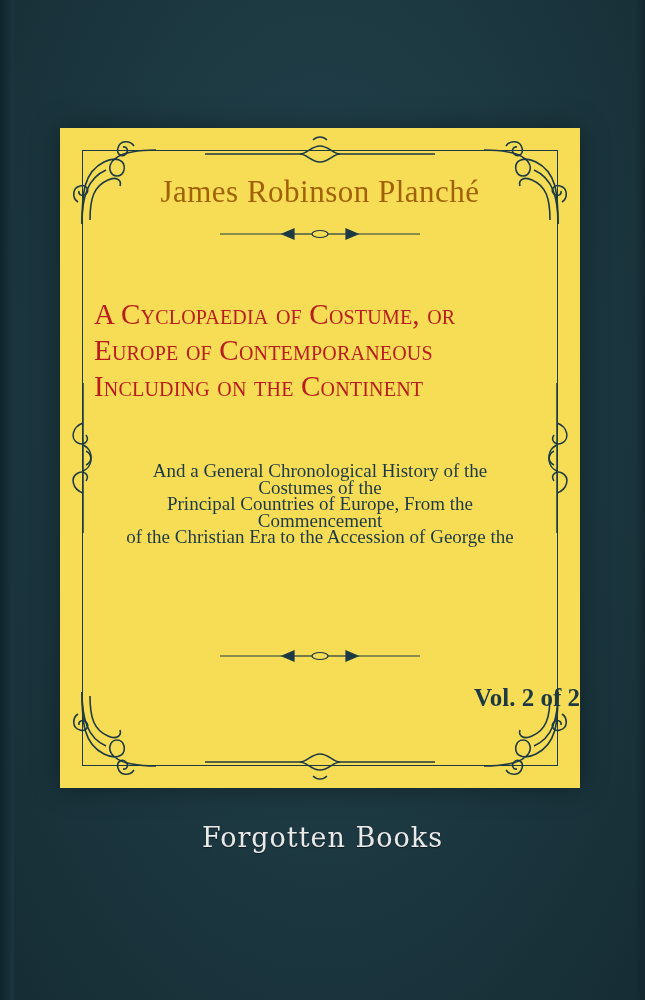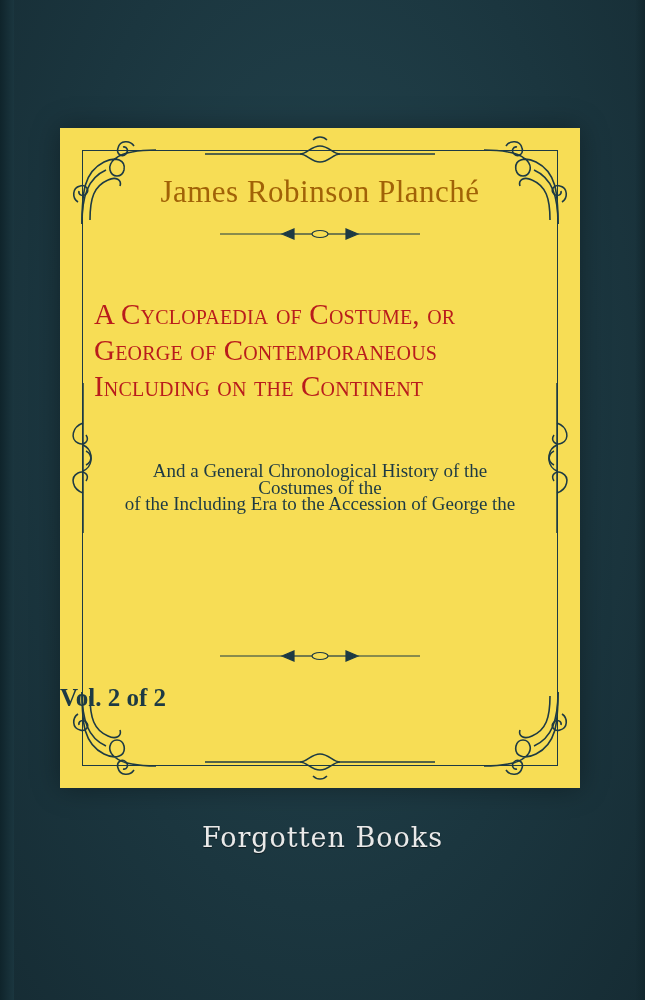--- a/index.html
+++ b/index.html
@@ -132,21 +132,21 @@
     right: 62px;
     text-align: center;
     color: #1d3a44;
     font-size: 19px;
     line-height: 16.5px;
   }
   .volume {
     position: absolute;
     top: 556px;
     left: 0; right: 0;
-    text-align: left;
+    text-align: right;
     color: #1d3a44;
     font-size: 25px;
     font-weight: bold;
   }
 
   .brand {
     position: absolute;
     left: 0; right: 0;
     top: 822px;
     text-align: center;
@@ -274,27 +274,28 @@
           <path d="M138,8 L126,3 L126,13 Z"></path>
           <ellipse cx="100" cy="8" rx="8" ry="3.5" fill="none"></ellipse>
           <path d="M74,8 L92,8" fill="none"></path>
           <path d="M108,8 L126,8" fill="none"></path>
         </g>
       </svg>
     </div>
 
     <div class="title">
       <div>A Cyclopaedia of Costume, or</div>
-      <div>George of Contemporaneous</div>
+      <div>Europe of Contemporaneous</div>
       <div>Including on the Continent</div>
     </div>
 
     <div class="subtitle">
       <div>And a General Chronological History of the Costumes of the</div>
-      <div>of the Including Era to the Accession of George the</div>
+      <div>Principal Countries of Europe, From the Commencement</div>
+      <div>of the Christian Era to the Accession of George the</div>
     </div>
 
     <div class="divider bottom">
       <svg viewBox="0 0 200 16" width="200" height="16">
         <g fill="#1d3a44" stroke="#1d3a44" stroke-width="1.2">
           <path d="M0,8 L62,8" fill="none"></path>
           <path d="M200,8 L138,8" fill="none"></path>
           <path d="M62,8 L74,3 L74,13 Z"></path>
           <path d="M138,8 L126,3 L126,13 Z"></path>
           <ellipse cx="100" cy="8" rx="8" ry="3.5" fill="none"></ellipse>

